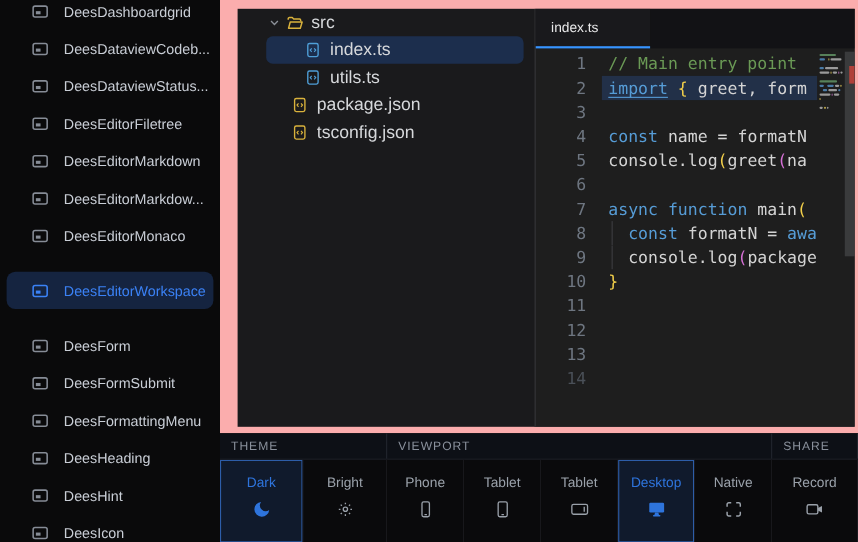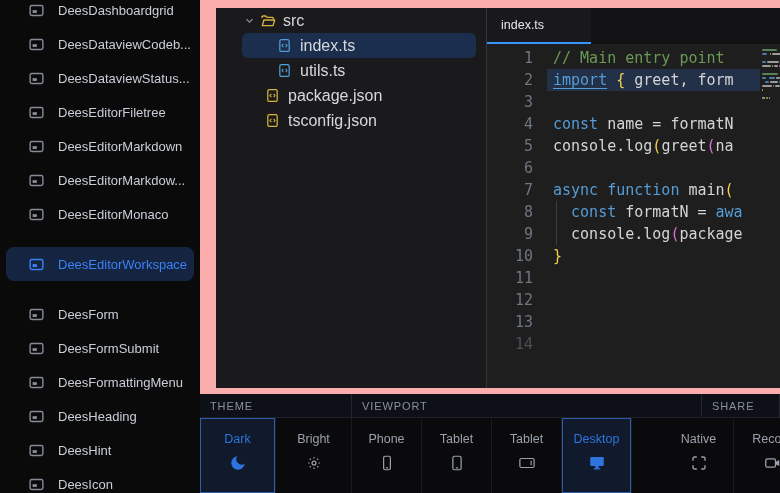--- a/index.html
+++ b/index.html
@@ -446,21 +446,21 @@
           <div class="tb-btn sel" style="width: 70px;">
             <span>Desktop</span>
             <span class="b-ico">
               <svg width="20" height="18" viewBox="0 0 24 24" fill="currentColor">
                 <rect x="3" y="4" width="18" height="12" rx="1.5"></rect>
                 <path d="M10 16h4l.8 3h-5.6z"></path>
                 <rect x="7.5" y="19" width="9" height="1.6" rx=".8"></rect>
               </svg>
             </span>
           </div>
-          <div class="tb-btn" style="width: 70px; margin-left: 32px;">
+          <div class="tb-btn" style="width: 70px;">
             <span>Native</span>
             <span class="b-ico">
               <svg width="18" height="18" viewBox="0 0 24 24" fill="none" stroke="currentColor" stroke-width="1.8">
                 <path d="M4 9V6a2 2 0 0 1 2-2h3M15 4h3a2 2 0 0 1 2 2v3M20 15v3a2 2 0 0 1-2 2h-3M9 20H6a2 2 0 0 1-2-2v-3"></path>
               </svg>
             </span>
           </div>
           <div class="tb-btn" style="width: 78px;">
             <span>Record</span>
             <span class="b-ico">

